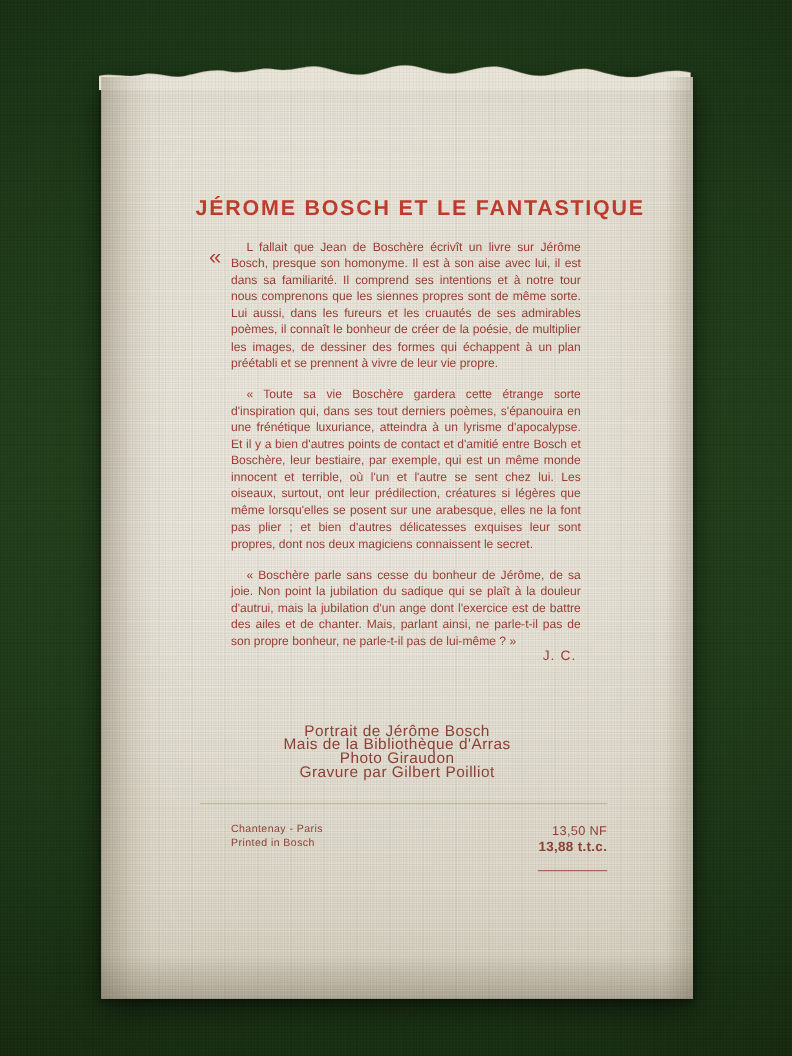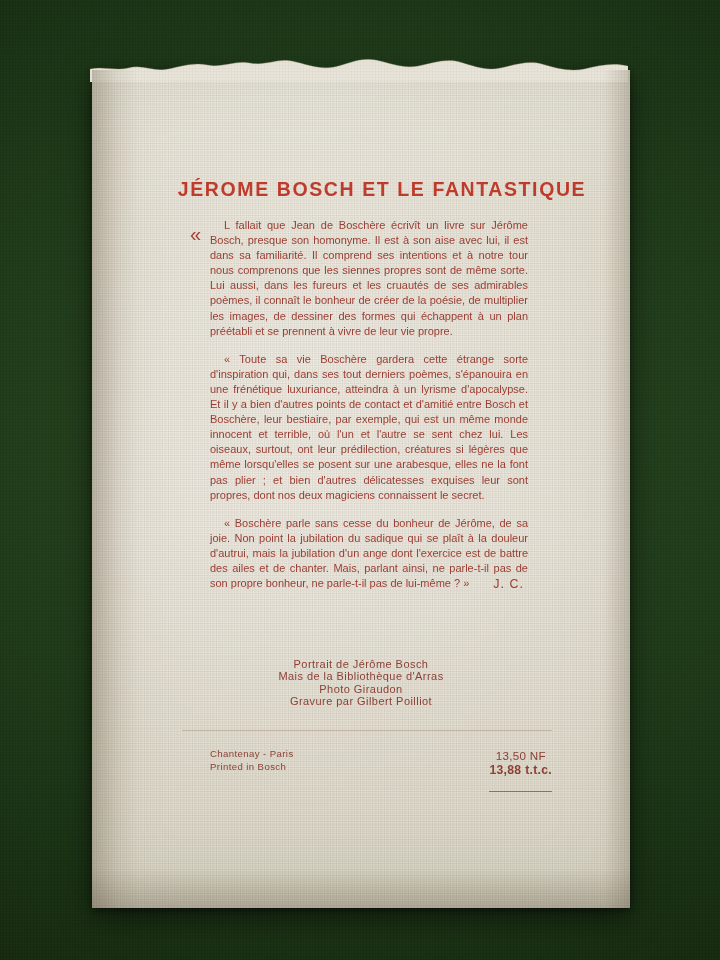--- a/index.html
+++ b/index.html
@@ -132,21 +132,21 @@
     position: absolute;
     left: 98px;
     top: 154px;
     font-size: 20px;
     color: #a83d2e;
     line-height: 1;
   }
   .signature {
     position: absolute;
     right: 106px;
-    top: 507px;
+    top: 519px;
     font-size: 12.5px;
     letter-spacing: 1px;
     color: #9c3c31;
     margin-left: 21px;
   }
 
   .publisher {
     position: absolute;
     left: 0; right: 0;
     top: 540px;
@@ -155,21 +155,21 @@
     font-weight: bold;
     letter-spacing: 2.2px;
     color: #c03b2b;
   }
 
   .credits {
     position: absolute;
     left: 0; right: 0;
     top: 588px;
     text-align: center;
-    font-size: 11px;
+    font-size: 14px;
     line-height: 12.4px;
     letter-spacing: .45px;
     color: #8e4036;
   }
 
   .rule {
     position: absolute;
     left: 90px;
     right: 78px;
     top: 660px;
@@ -186,21 +186,21 @@
     justify-content: space-between;
     align-items: flex-start;
     color: #8e4036;
   }
   .footer-left {
     font-size: 9.6px;
     line-height: 12.6px;
     letter-spacing: .4px;
   }
   .footer-right {
-    text-align: center;
+    text-align: right;
     font-size: 11.6px;
     line-height: 15px;
     letter-spacing: .3px;
     margin-left: 16px;
   }
   .price-ttc {
     font-weight: bold;
     font-size: 12.2px;
   }
   .price-ttc .underline {

